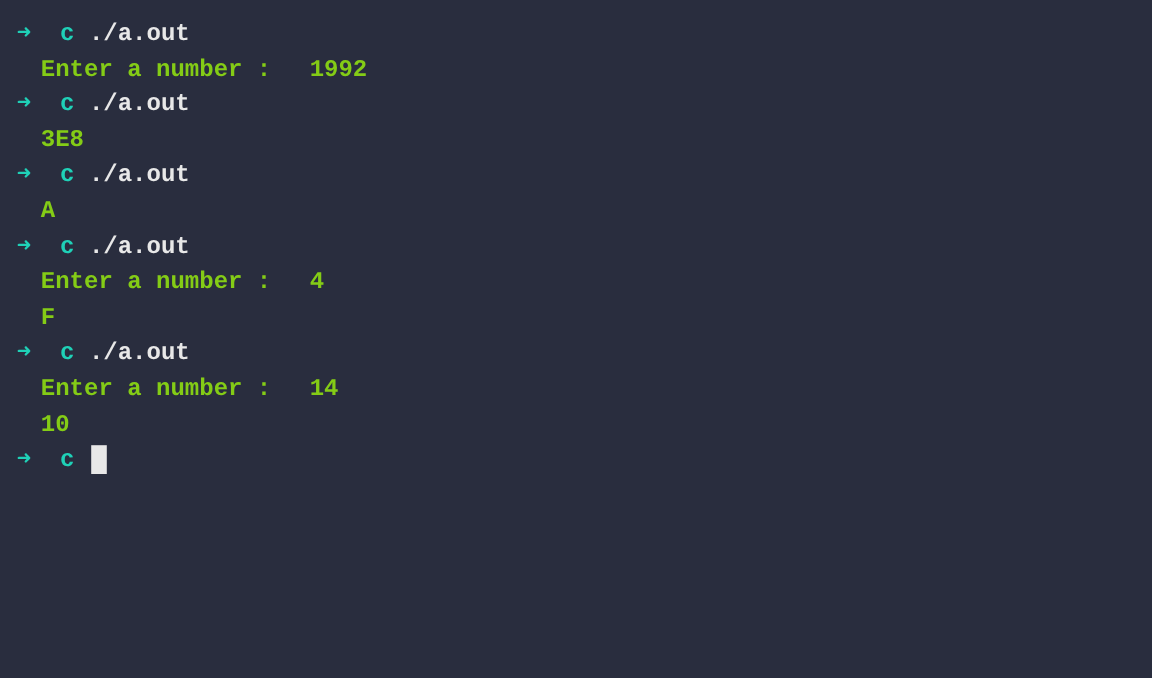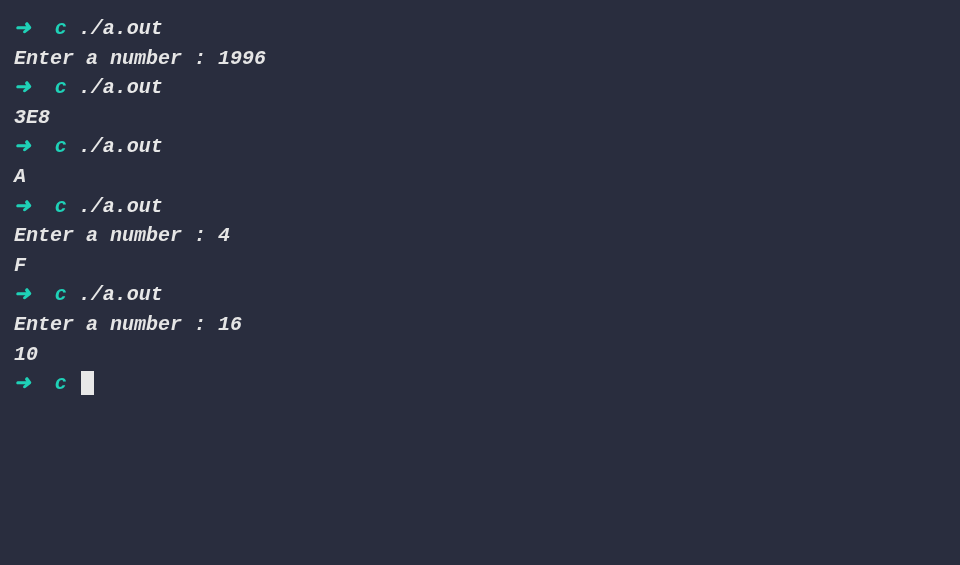--- a/index.html
+++ b/index.html
@@ -14,59 +14,59 @@
       font-family: 'Menlo', 'Monaco', 'Consolas', 'Courier New', monospace;
       font-size: 20px;
       font-weight: bold;
       color: #e8e8e8;
       padding: 14px 14px;
       line-height: 1.48;
       overflow: hidden;
     }
     .line {
       white-space: pre;
-      font-style: italic;
     }
     .arrow {
       color: #1fd1b7;
     }
     .dir {
       color: #1fd1b7;
     }
     .cmd {
       color: #e8e8e8;
     }
     .output {
-      color: #e5e5e5;
+      color: #84cc16;
+      margin-left: 20px;
     }
     .cursor {
       display: inline-block;
       width: 13px;
       height: 24px;
       background-color: #e8e8e8;
       vertical-align: text-bottom;
       margin-left: 2px;
     }
   </style>
 </head>
 <body>
 
 <div class="terminal">
 
   <div class="line"><span class="arrow">➜</span><span>  </span><span class="dir">c</span><span> </span><span class="cmd">./a.out</span></div>
-  <div class="line"><span class="output">Enter a number : </span><span class="output">1996</span></div>
+  <div class="line"><span class="output">Enter a number : </span><span class="output">1992</span></div>
 
   <div class="line"><span class="arrow">➜</span><span>  </span><span class="dir">c</span><span> </span><span class="cmd">./a.out</span></div>
   <div class="line"><span class="output">3E8</span></div>
 
   <div class="line"><span class="arrow">➜</span><span>  </span><span class="dir">c</span><span> </span><span class="cmd">./a.out</span></div>
   <div class="line"><span class="output">A</span></div>
 
   <div class="line"><span class="arrow">➜</span><span>  </span><span class="dir">c</span><span> </span><span class="cmd">./a.out</span></div>
   <div class="line"><span class="output">Enter a number : </span><span class="output">4</span></div>
   <div class="line"><span class="output">F</span></div>
 
   <div class="line"><span class="arrow">➜</span><span>  </span><span class="dir">c</span><span> </span><span class="cmd">./a.out</span></div>
-  <div class="line"><span class="output">Enter a number : </span><span class="output">16</span></div>
+  <div class="line"><span class="output">Enter a number : </span><span class="output">14</span></div>
   <div class="line"><span class="output">10</span></div>
 
   <div class="line"><span class="arrow">➜</span><span>  </span><span class="dir">c</span><span> </span><span class="cursor"></span></div>
 </div>
 
 </body></html>

